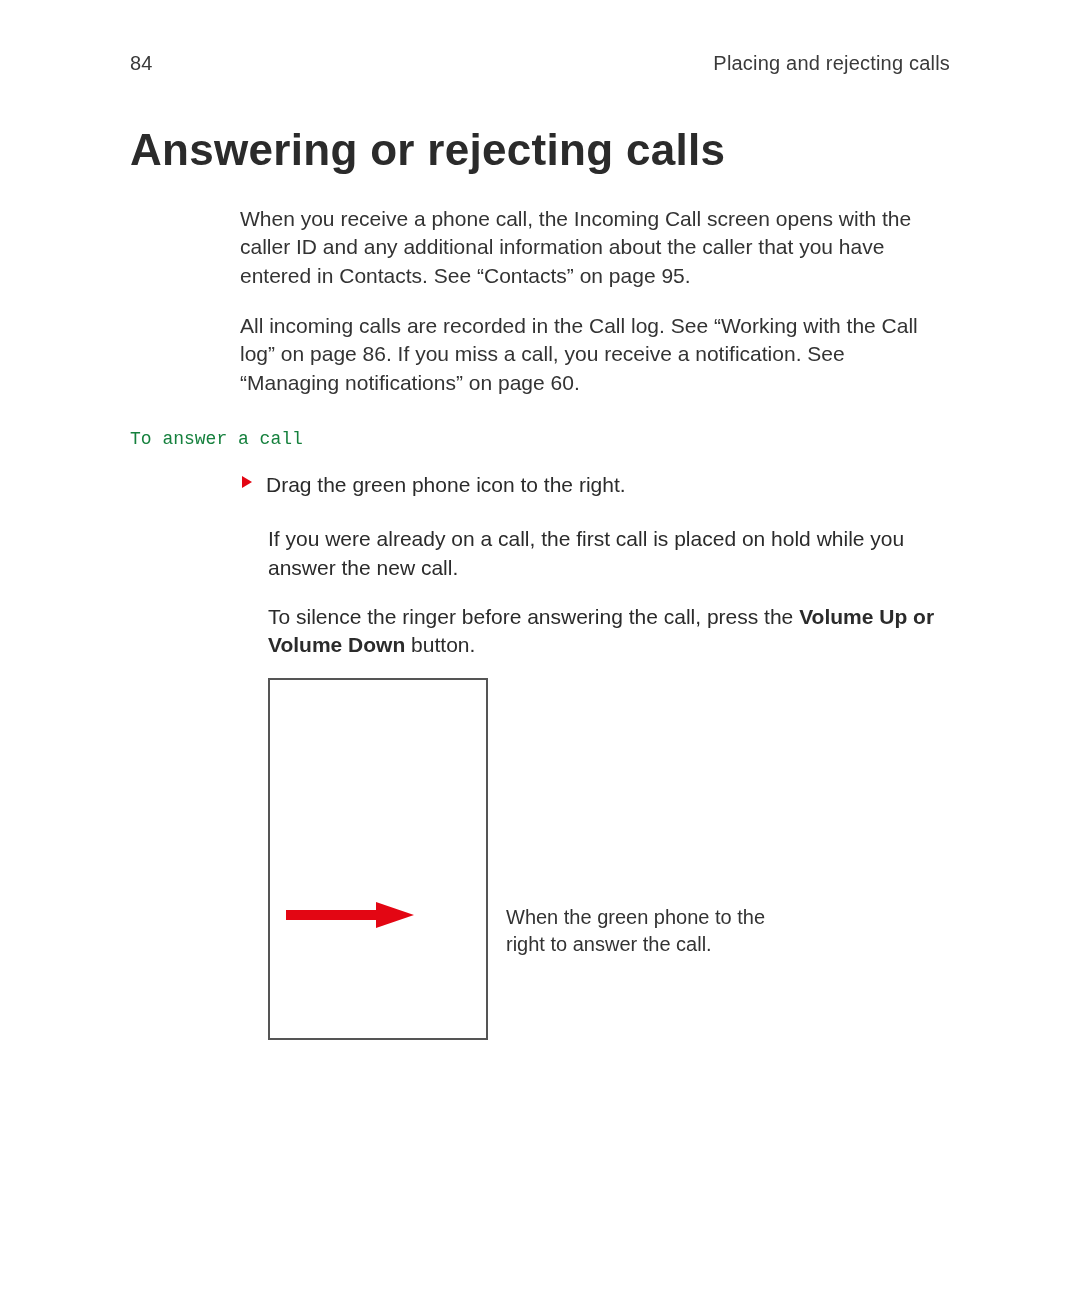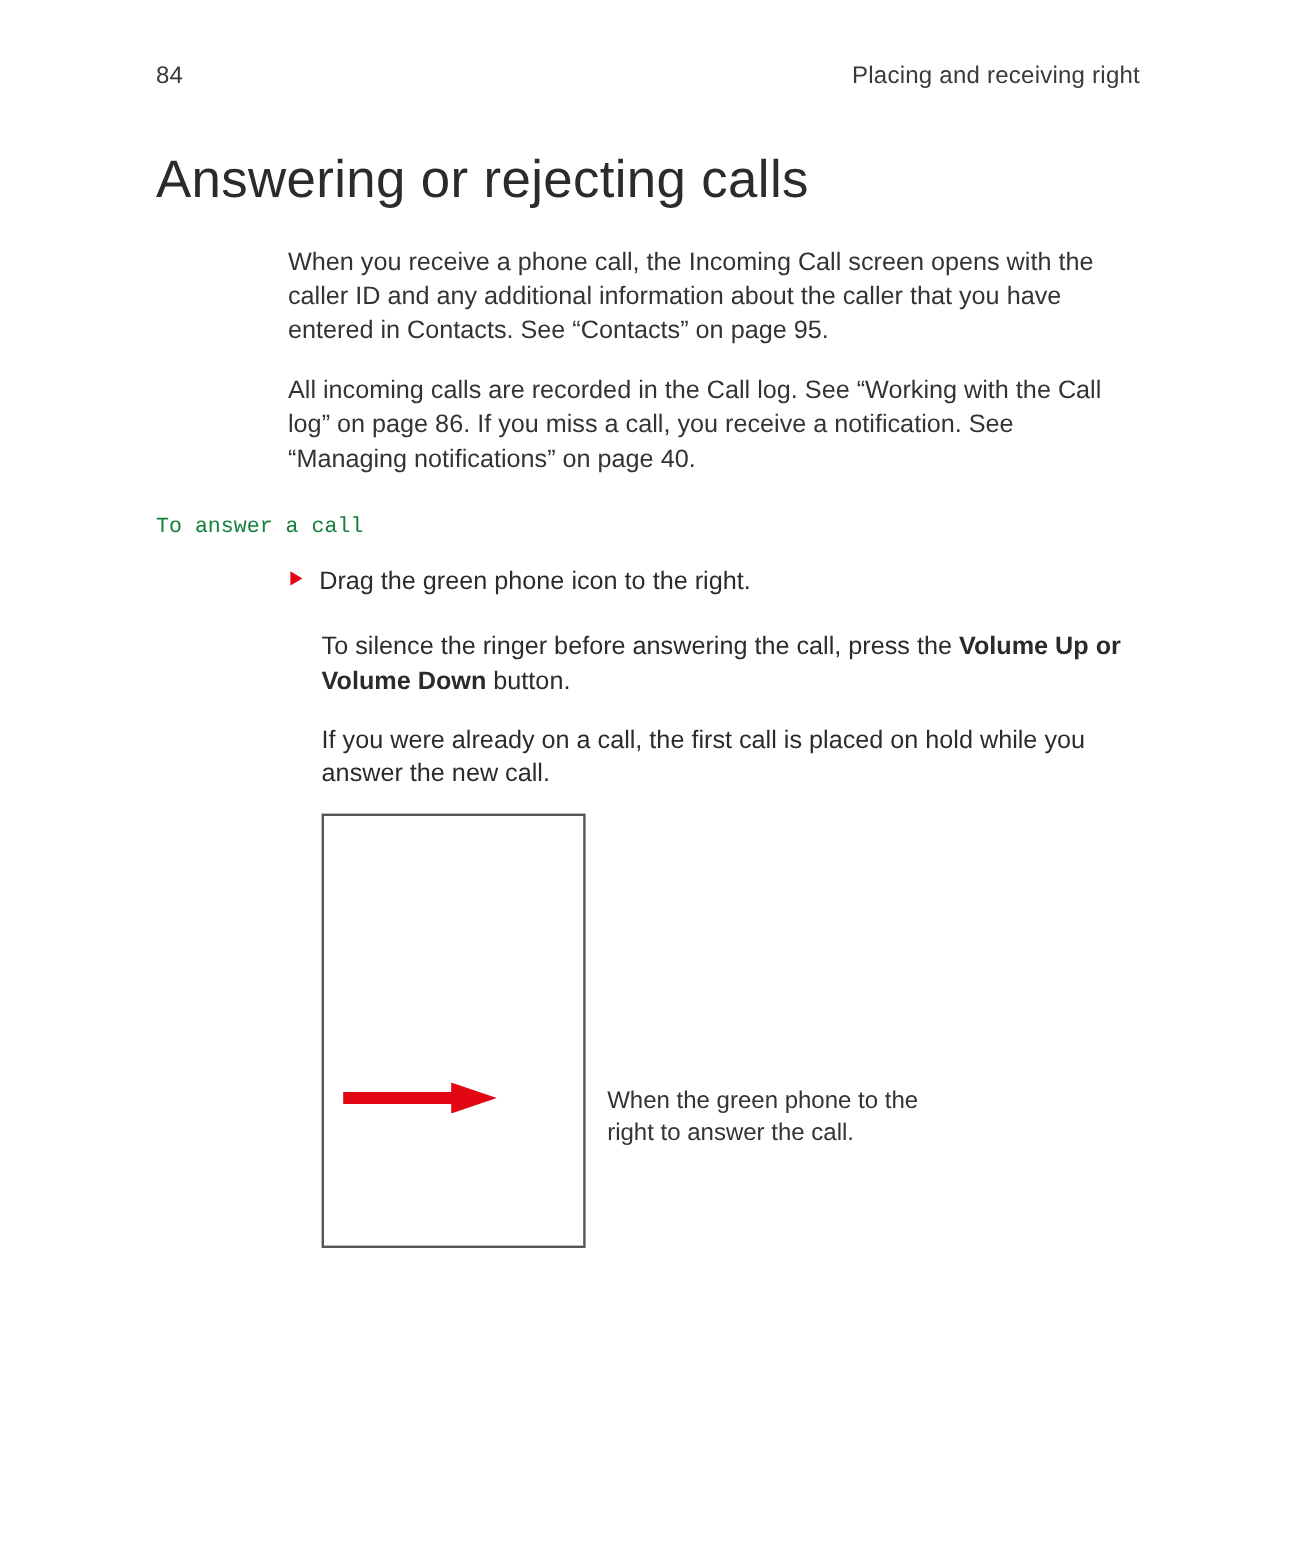--- a/index.html
+++ b/index.html
@@ -22,21 +22,21 @@
   .header {
     display: flex;
     justify-content: space-between;
     font-size: 20px;
     color: #3a3a3a;
     letter-spacing: 0.2px;
   }
   h1.title {
     margin: 50px 0 30px 0;
     font-size: 44px;
-    font-weight: 400;
+    font-weight: 700;
     color: #2b2b2b;
     letter-spacing: 0.3px;
   }
   .body-col {
     margin-left: 110px;
     margin-right: 12px;
     font-size: 21px;
     line-height: 1.35;
     color: #333;
   }
@@ -114,48 +114,48 @@
     color: #3a3a3a;
   }
 </style>
 </head>
 <body>
 
 <div class="page">
 
   <div class="header">
     <span>84</span>
-    <span>Placing and receiving right</span>
+    <span>Placing and rejecting calls</span>
   </div>
 
   <h1 class="title">Answering or rejecting calls</h1>
 
   <div class="body-col">
     <p class="para">When you receive a phone call, the Incoming Call screen opens with the caller ID and any additional information about the caller that you have entered in Contacts. See “Contacts” on page 95.</p>
-    <p class="para">All incoming calls are recorded in the Call log. See “Working with the Call log” on page 86. If you miss a call, you receive a notification. See “Managing notifications” on page 40.</p>
+    <p class="para">All incoming calls are recorded in the Call log. See “Working with the Call log” on page 86. If you miss a call, you receive a notification. See “Managing notifications” on page 60.</p>
   </div>
 
   <h2 class="subhead">To answer a call</h2>
 
   <div class="step-list">
     <div class="step">
       <span class="marker">
         <svg width="14" height="14" viewBox="0 0 14 14">
           <polygon points="2,1 12,7 2,13" fill="#e30613"></polygon>
         </svg>
       </span>
       <span class="text">Drag the green phone icon to the right.</span>
     </div>
   </div>
 
+  <p class="follow">If you were already on a call, the first call is placed on hold while you answer the new call.</p>
+
   <p class="follow">
     <span>To silence the ringer before answering the call, press the </span><span class="bold">Volume Up or Volume Down</span><span> button.</span>
   </p>
-
-  <p class="follow">If you were already on a call, the first call is placed on hold while you answer the new call.</p>
 
   <div class="figure-row">
     <div class="phone-box">
       <span class="arrow">
         <svg width="130" height="26" viewBox="0 0 130 26">
           <line x1="2" y1="13" x2="96" y2="13" stroke="#e30613" stroke-width="10"></line>
           <polygon points="92,0 130,13 92,26" fill="#e30613"></polygon>
         </svg>
       </span>
     </div>

